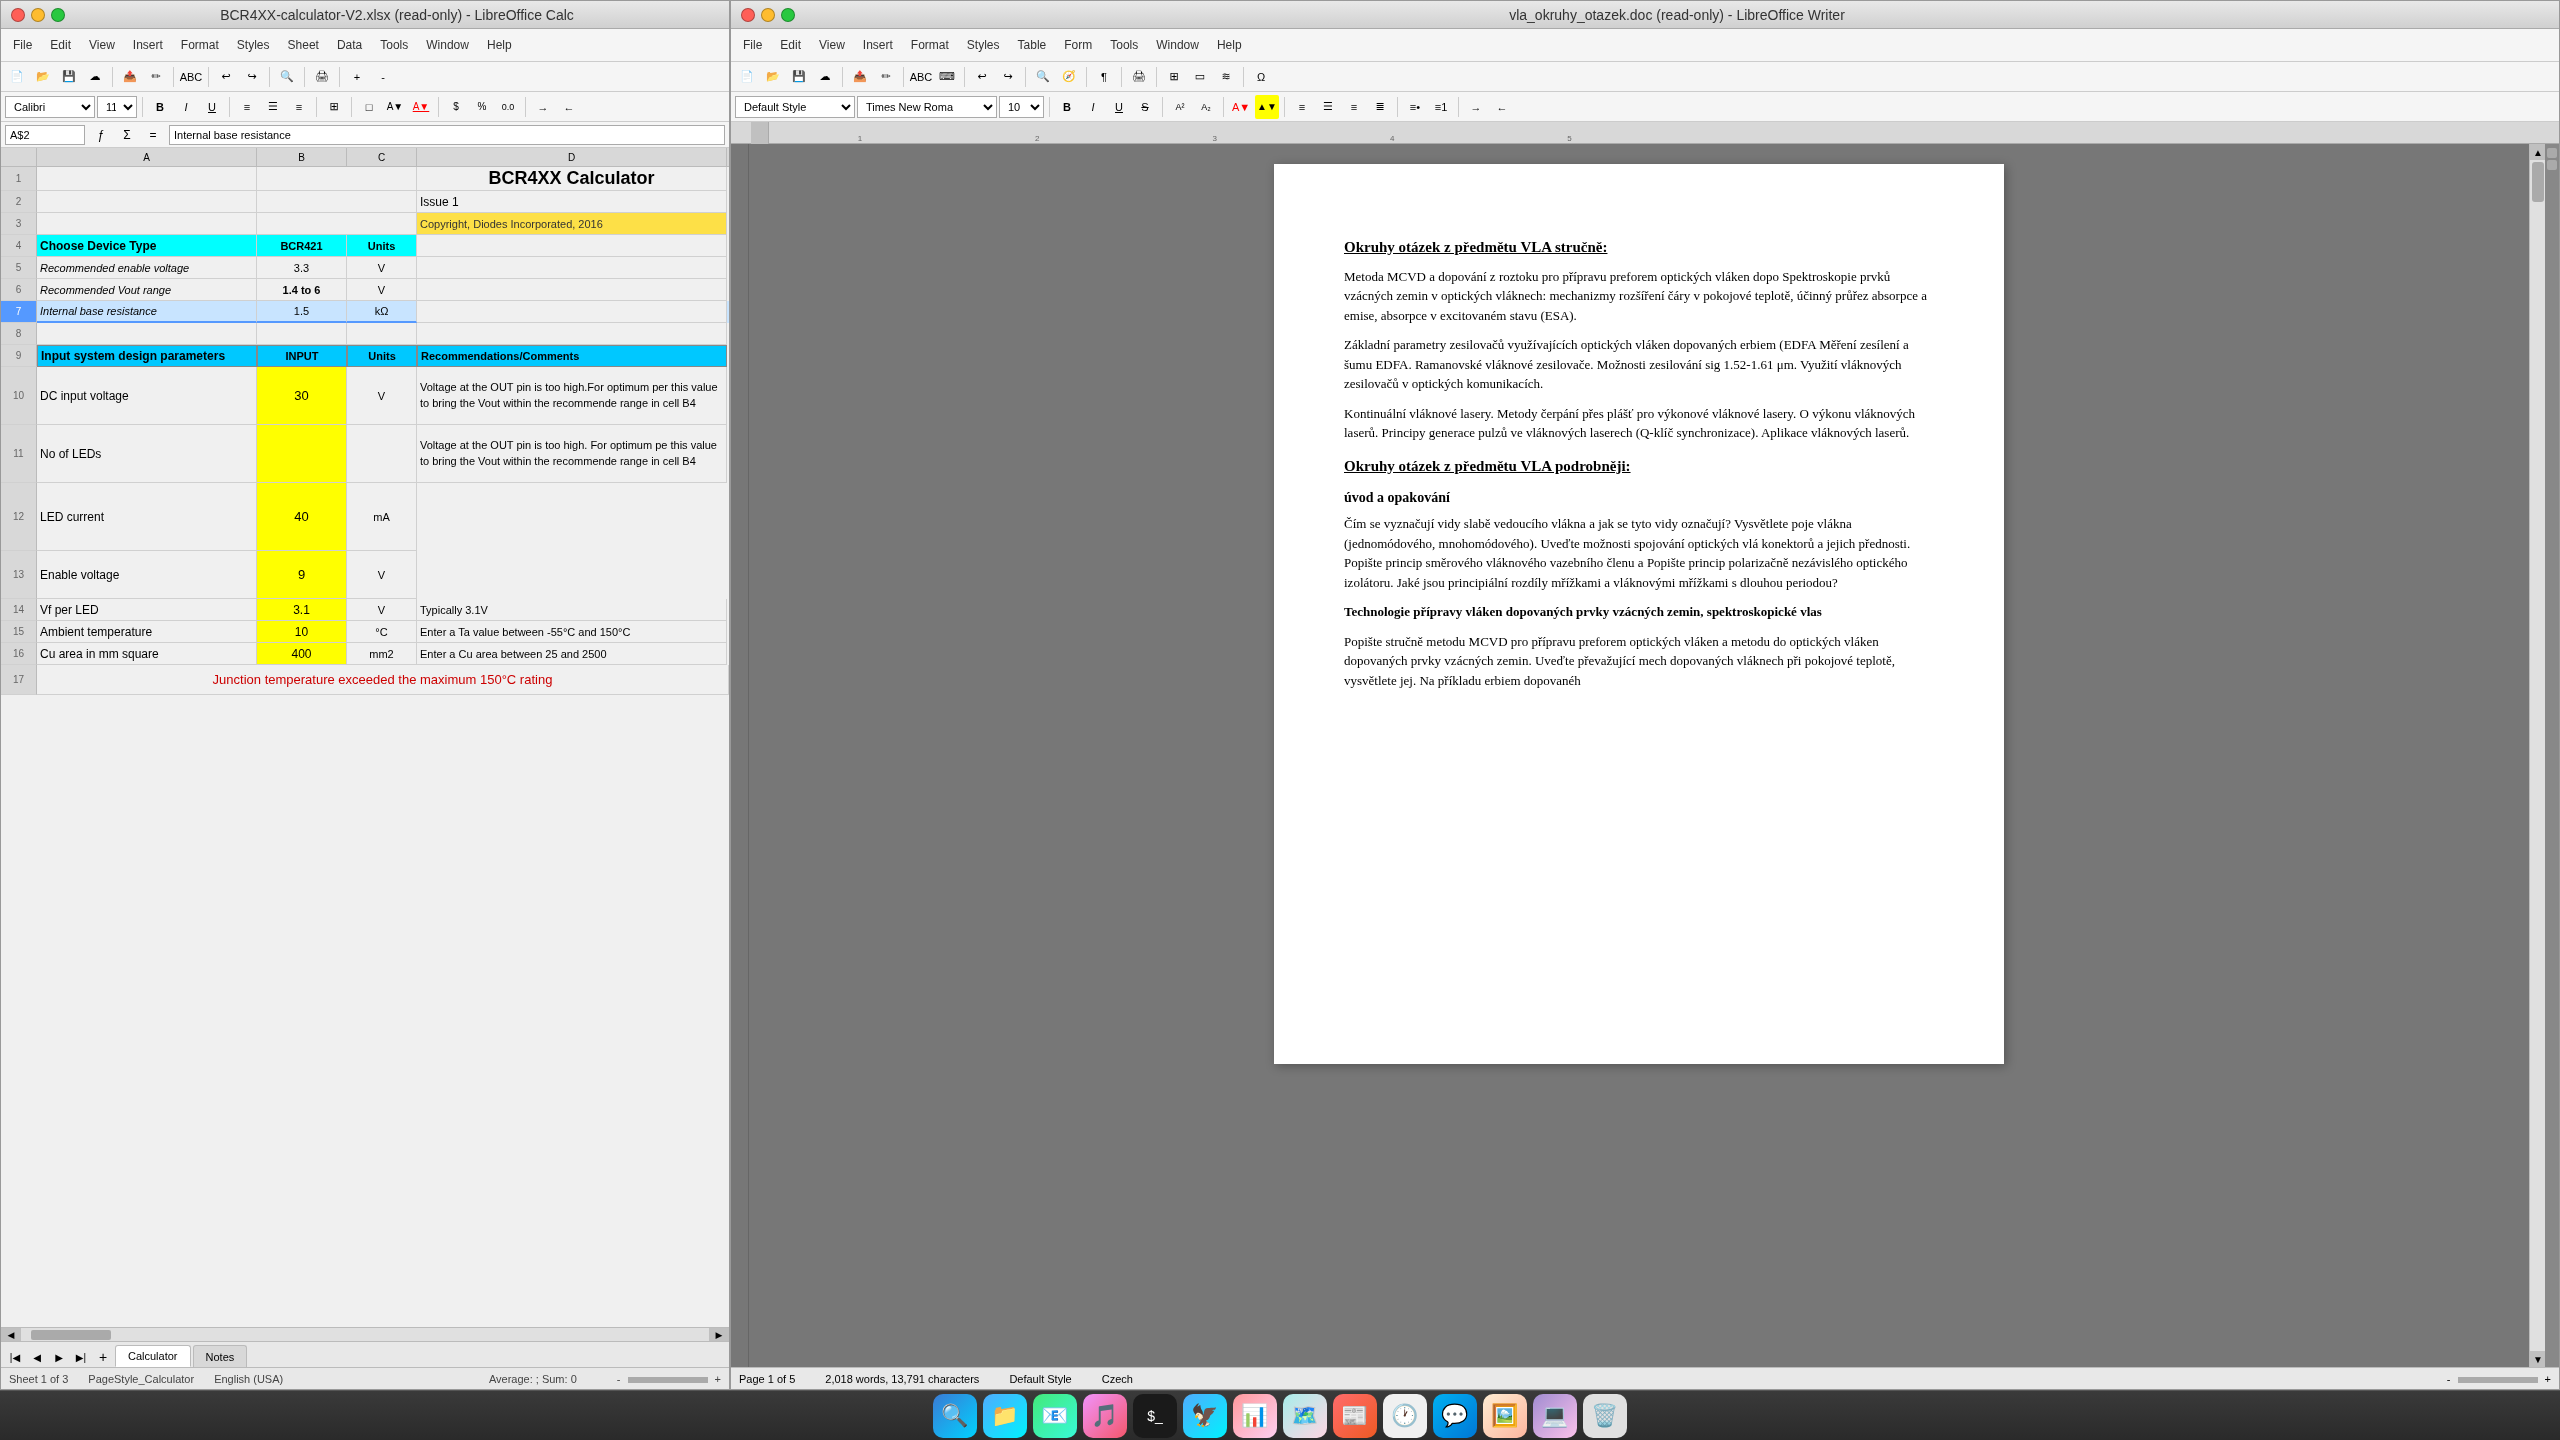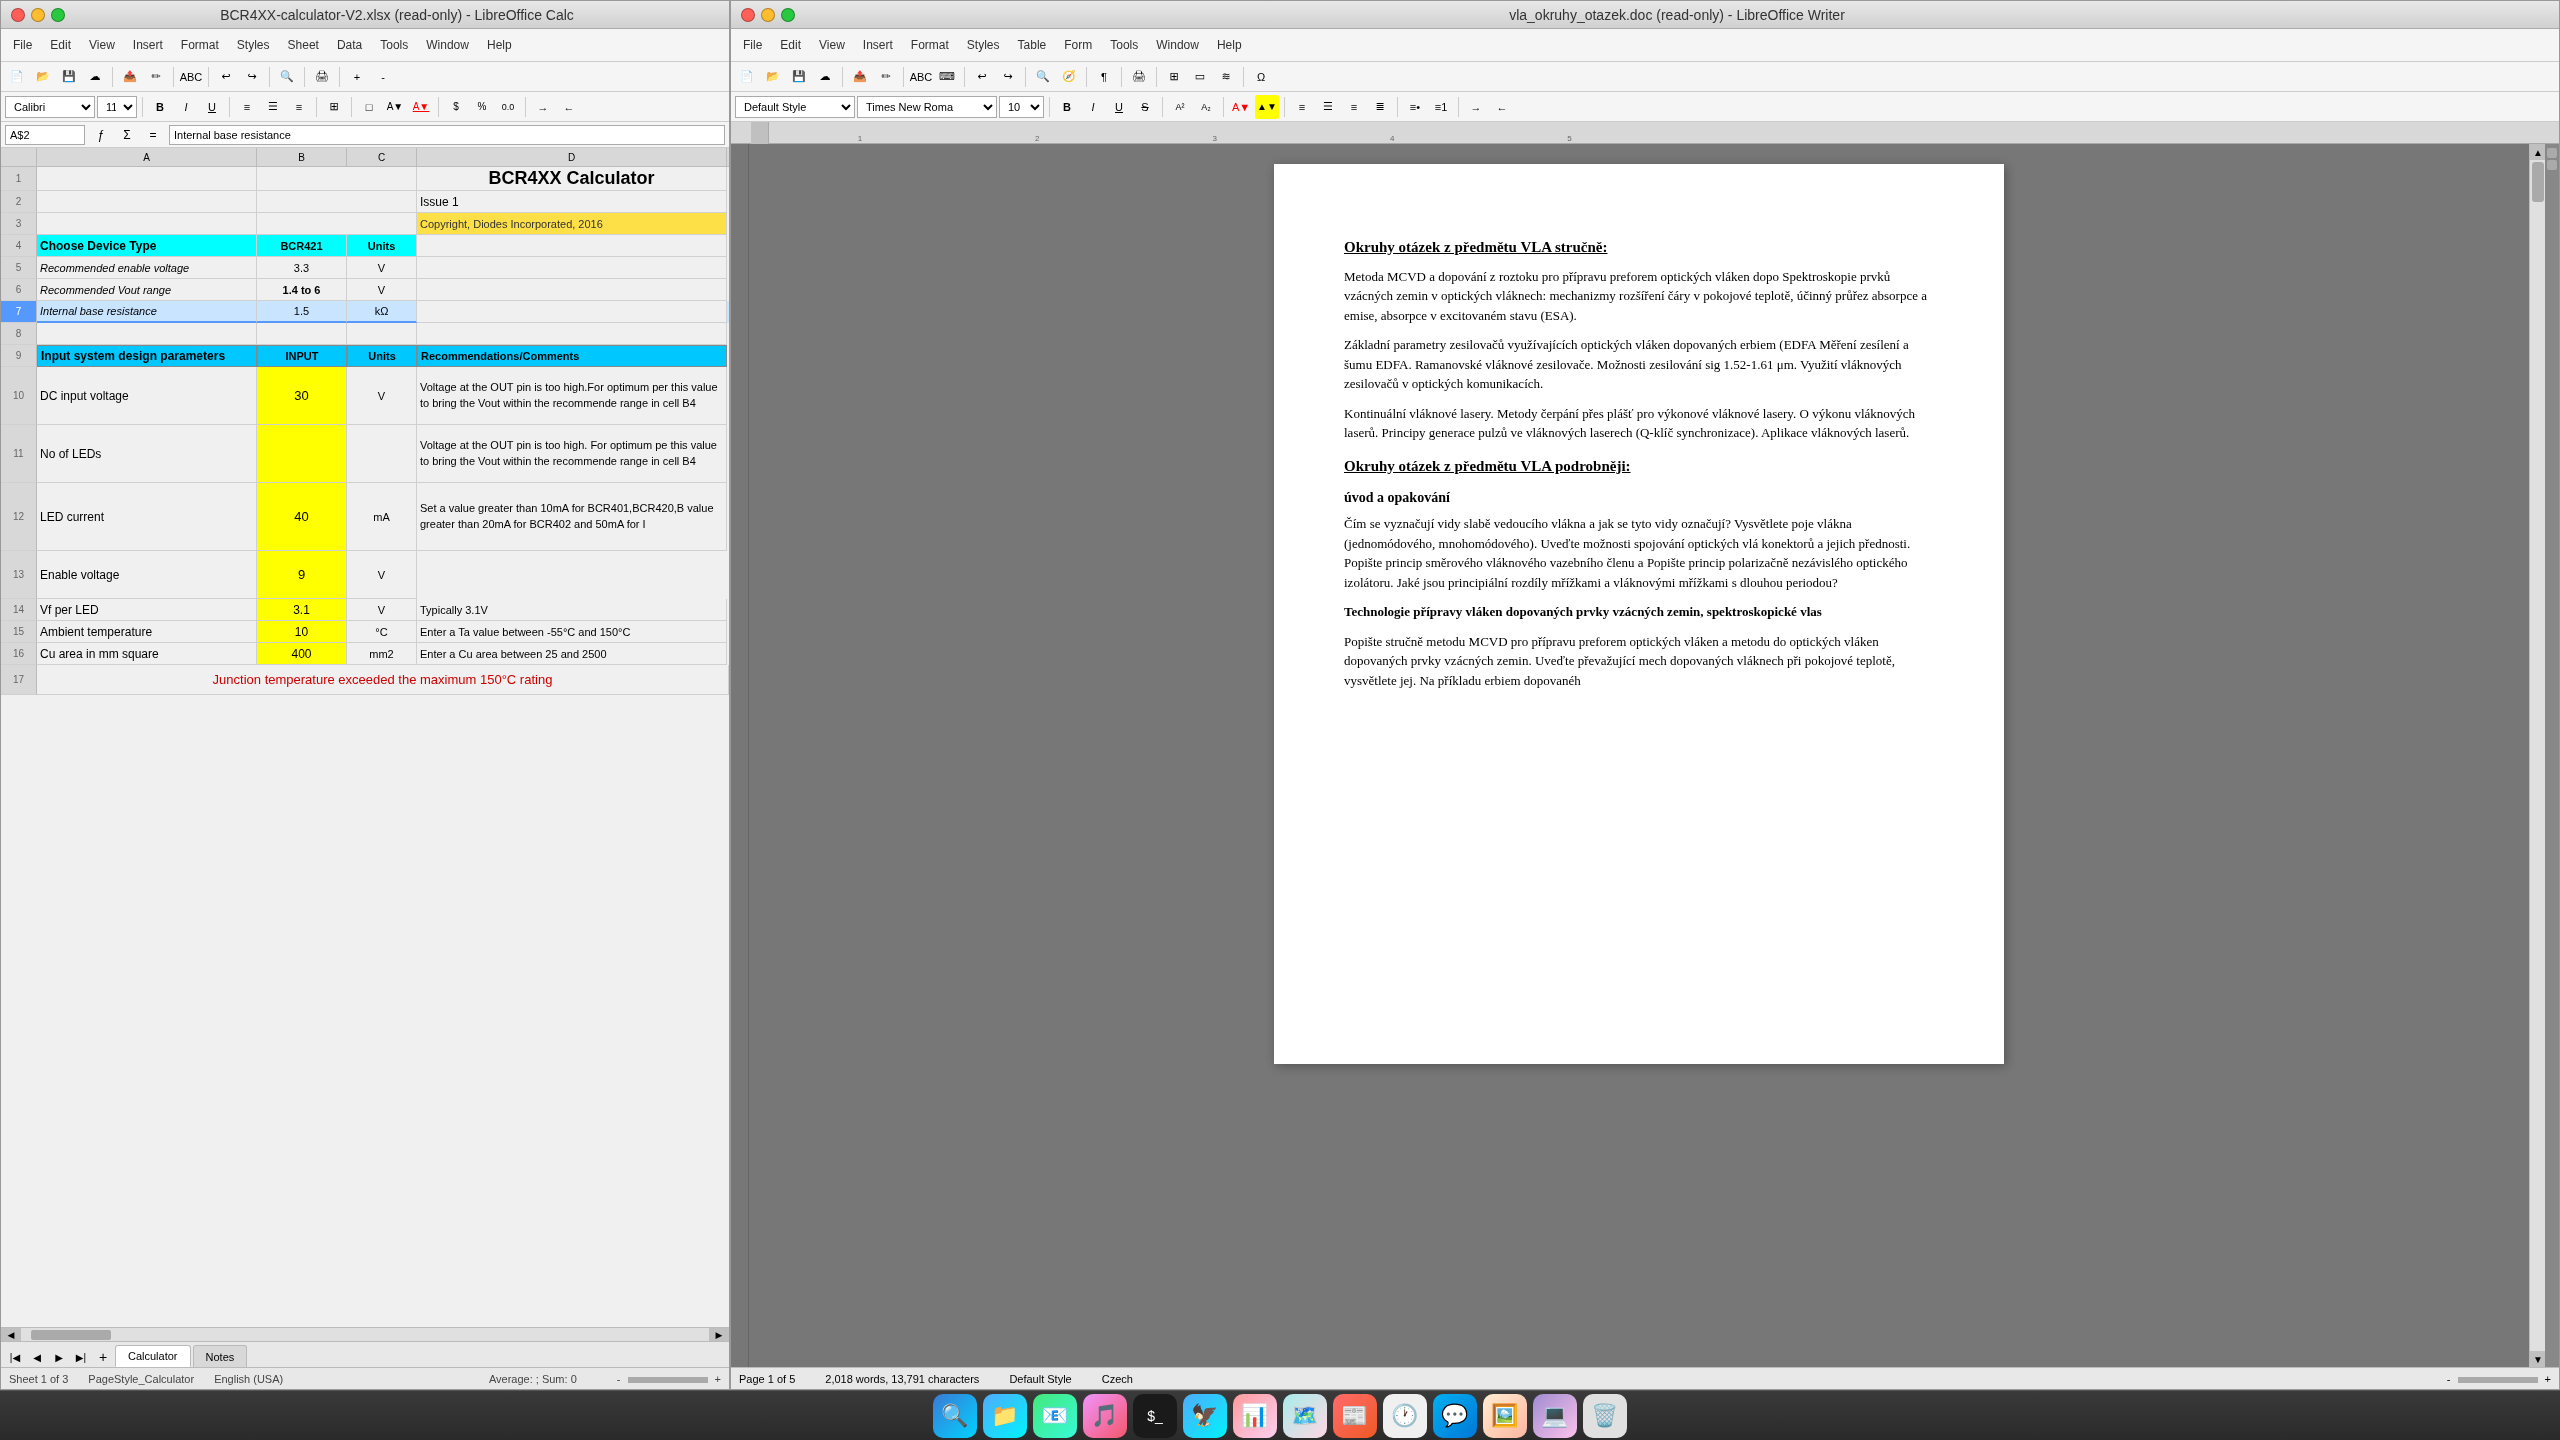--- a/index.html
+++ b/index.html
@@ -278,21 +278,20 @@
         <div class="ss-cell col-b" style="background:#ffff00;"></div>
         <div class="ss-cell col-c"></div>
         <div class="ss-cell col-d" style="font-size:11px; white-space:normal; line-height:1.4; padding:3px;">Voltage at the OUT pin is too high. For optimum pe this value to bring the Vout within the recommende range in cell B4</div>
       </div>
 
       <div style="display:flex; min-height:68px;" class="ss-row">
         <div class="ss-row-num">12</div>
         <div class="ss-cell col-a" style="font-size:12px;">LED current</div>
         <div class="ss-cell col-b" style="background:#ffff00; justify-content:center; font-size:13px;">40</div>
         <div class="ss-cell col-c" style="justify-content:center; font-size:11px;">mA</div>
-        <div class="ss-cell col-d" style="font-size:11px; white-space:normal; line-height:1.4; padding:3px;">Set a value greater than 10mA for BCR401,BCR420,B value greater than 20mA for BCR402 and 50mA for I</div>
       </div>
 
       <div style="display:flex; min-height:48px;" class="ss-row">
         <div class="ss-row-num">13</div>
         <div class="ss-cell col-a" style="font-size:12px;">Enable voltage</div>
         <div class="ss-cell col-b" style="background:#ffff00; justify-content:center; font-size:13px;">9</div>
         <div class="ss-cell col-c" style="justify-content:center; font-size:11px;">V</div>
       </div>
 
       <div style="display:flex; min-height:22px;" class="ss-row">

